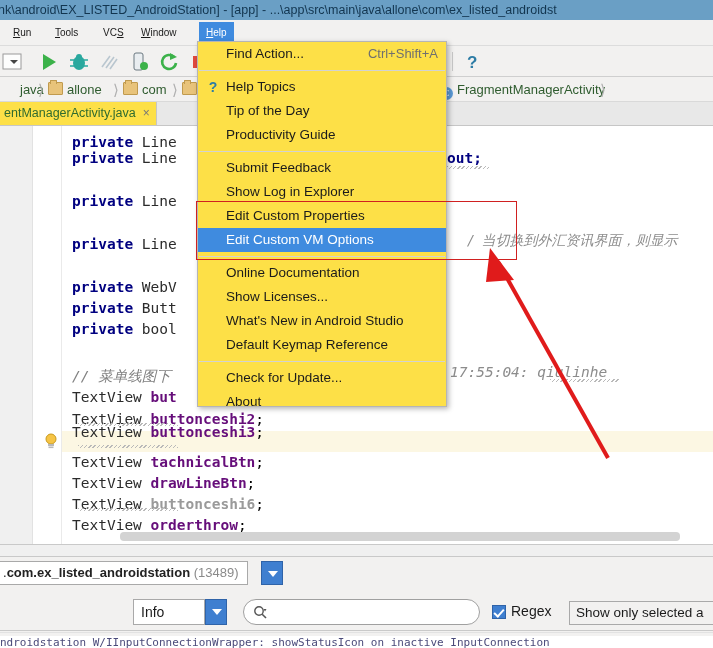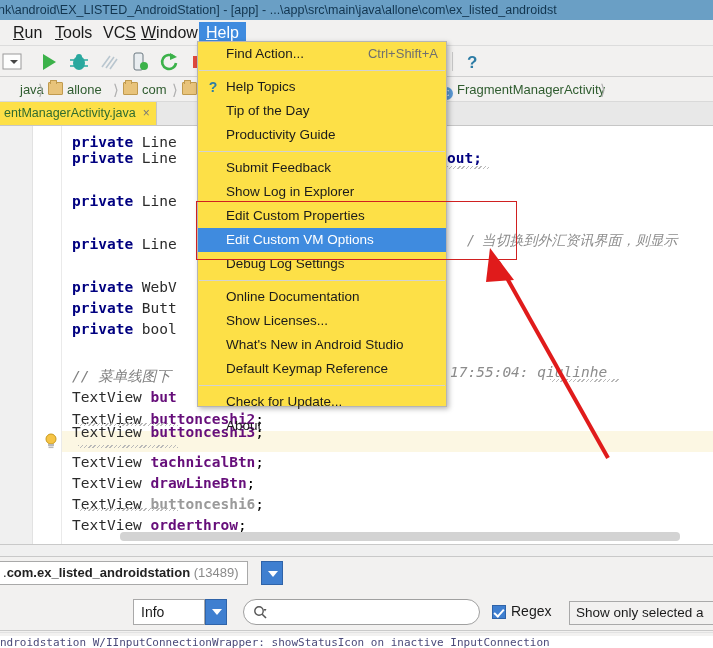--- a/index.html
+++ b/index.html
@@ -28,21 +28,21 @@
 
   
   .menubar{
     position:absolute;left:0;top:20px;width:713px;height:26px;
     background:#f2f1f0;
     border-bottom:1px solid #dcdcdc;
     box-sizing:border-box;
   }
   .menu-item{
     position:absolute;top:2px;height:22px;line-height:22px;
-    font-size:16px;color:#1a1a1a;padding:0 7px;
+    font-size:10px;color:#1a1a1a;padding:0 7px;
     white-space:nowrap;
   }
   .menu-item u{text-decoration:underline;}
   .menu-item.active{background:#3f8bdf;color:#ffffff;}
 
   
   .toolbar{
     position:absolute;left:0;top:46px;width:713px;height:31px;
     background:#f2f1f0;border-bottom:1px solid #cfcfcf;box-sizing:border-box;
   }
@@ -397,23 +397,20 @@
     </div>
     <div class="dd-item">
       <span>Show Log in Explorer</span>
     </div>
     <div class="dd-item">
       <span>Edit Custom Properties</span>
     </div>
     <div class="dd-item sel">
       <span>Edit Custom VM Options</span>
     </div>
-    <div class="dd-item">
-      <span>Debug Log Settings</span>
-    </div>
     <div class="dd-sep"></div>
     <div class="dd-item">
       <span>Online Documentation</span>
     </div>
     <div class="dd-item">
       <span>Show Licenses...</span>
     </div>
     <div class="dd-item">
       <span>What's New in Android Studio</span>
     </div>

